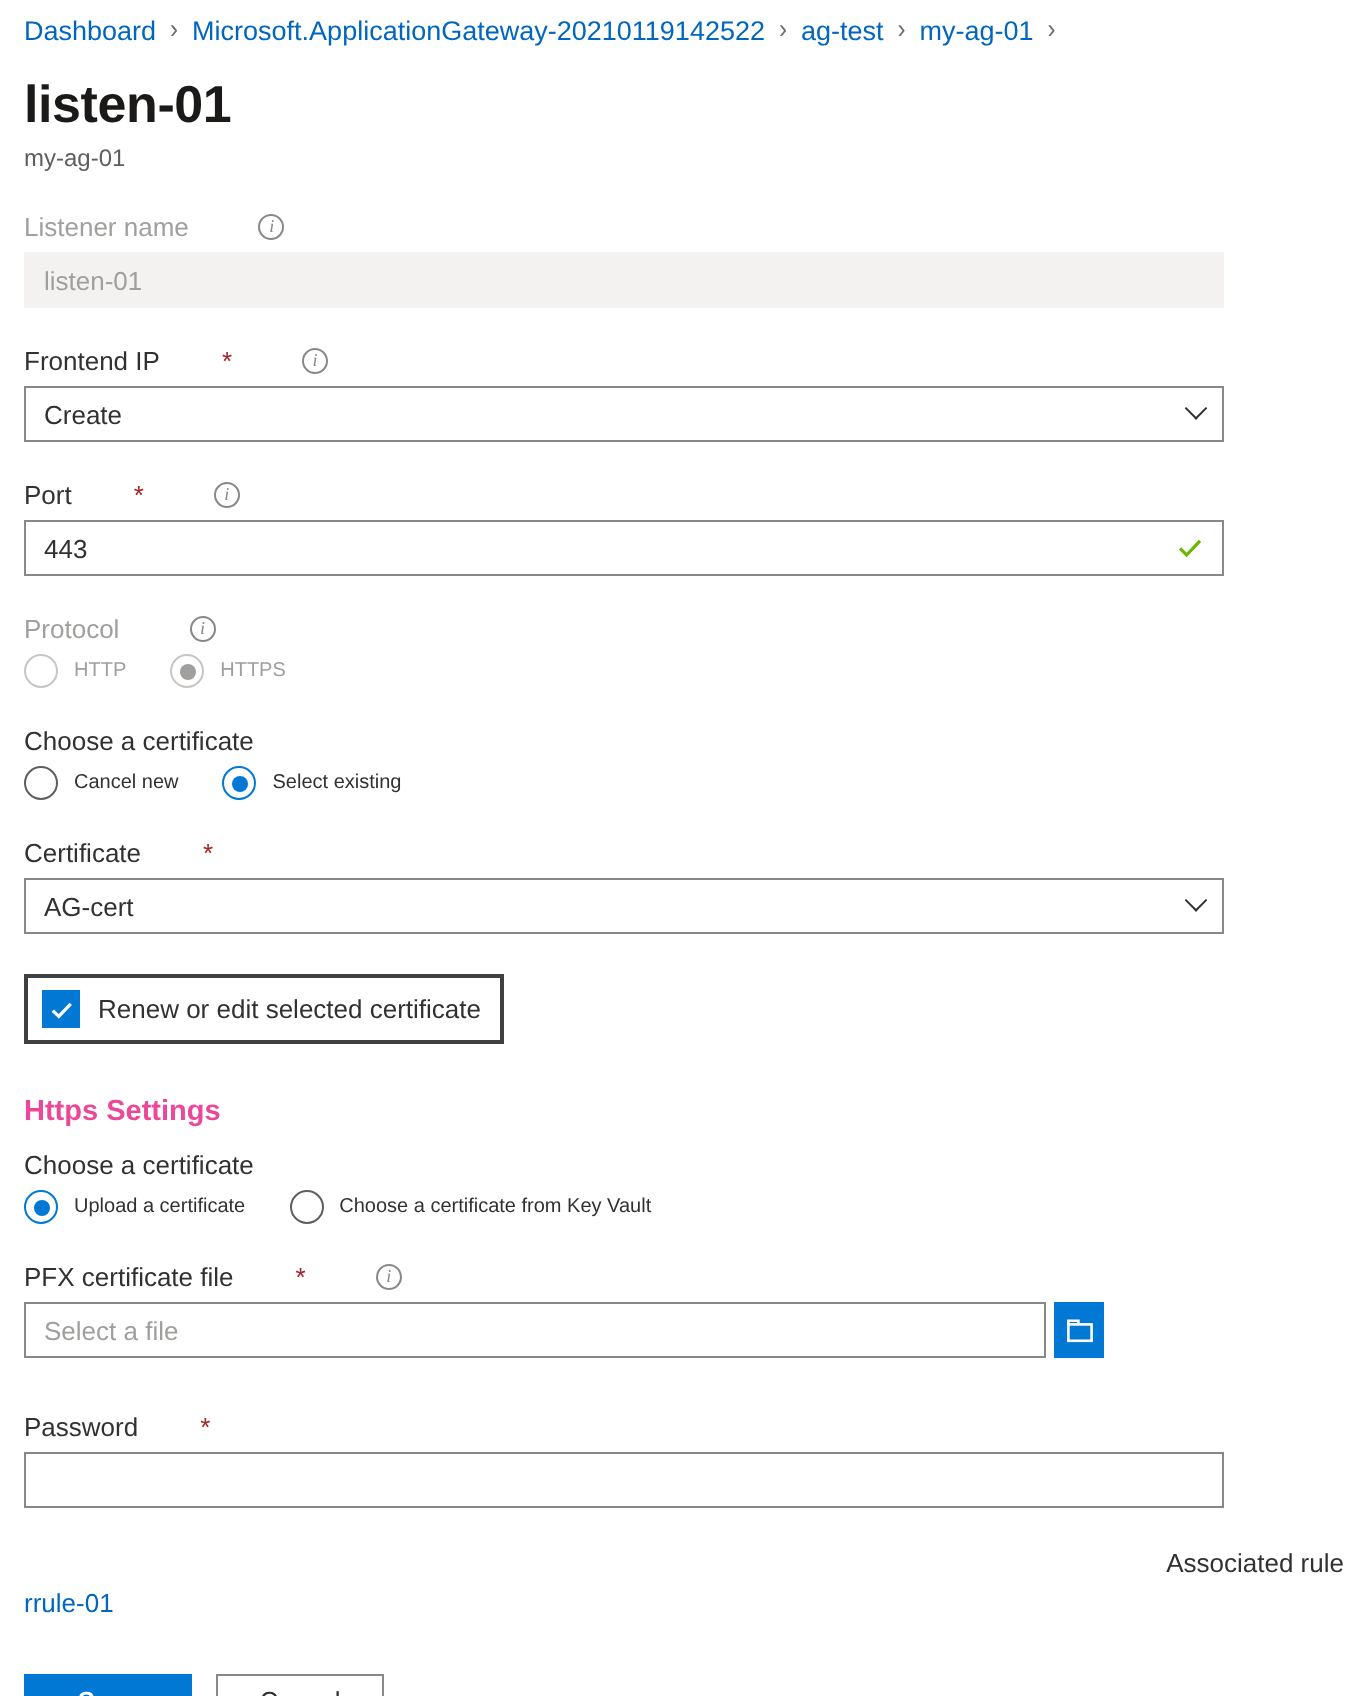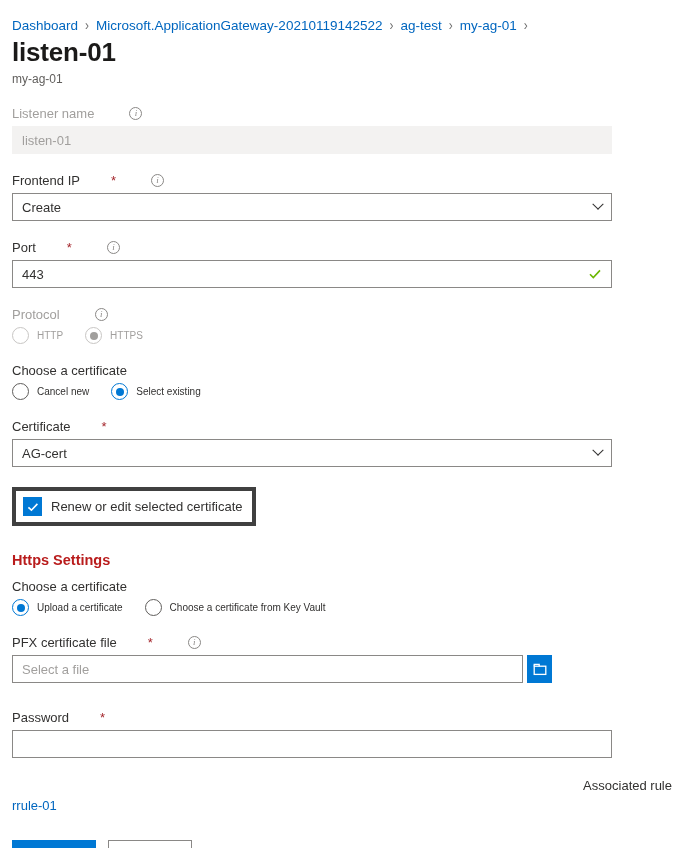--- a/index.html
+++ b/index.html
@@ -9,23 +9,23 @@
     background: #ffffff;
     font-family: "Liberation Sans", sans-serif;
     color: #323130;
     overflow: hidden;
   }
 
   .page { position: relative; width: 684px; height: 848px; padding: 0 12px; }
 
   
   .breadcrumb {
-    display: flex; align-items: center;
+    display: flex; 
     height: 30px;
-    padding-top: 20px;
+    padding-top: 8px;
     font-size: 13.5px;
     white-space: nowrap;
   }
   .crumb { color: #0066bf; cursor: pointer; }
   .crumb-sep {
     color: #6e6e6e; margin: 0 7px; font-size: 12px;
     display: inline-block; transform: scaleY(1.15);
   }
 
   
@@ -109,33 +109,33 @@
   .radio-opt.disabled .radio.checked { border-color: #c8c6c4; }
   .radio-opt.disabled .radio.checked::after { background: #a19f9d; }
 
   
   .checkbox-wrap {
     position: relative;
     display: inline-flex; align-items: center;
     margin-top: 20px;
     padding: 6px 10px 6px 7px;
   }
-  .checkbox-wrap.highlight { border: 4px solid #404040; text-align: right; }
+  .checkbox-wrap.highlight { border: 2px solid #404040; text-align: right; }
   .checkbox {
     width: 19px; height: 19px; flex: none;
     border: 1px solid #0078d4; background: #0078d4;
     margin-right: 9px;
     display: flex; align-items: center; justify-content: center;
   }
   .checkbox svg { display: block; }
   .checkbox-label { font-size: 13px; color: #323130; }
 
   
   .section-heading {
-    font-size: 14.5px; font-weight: 700; color: #b91c1c;
+    font-size: 14.5px; font-weight: 700; color: #ec4899;
     margin-top: 26px; margin-bottom: 2px;
   }
 
   
   .file-row { display: flex; align-items: center; }
   .file-row .input { width: 511px; }
   .browse-btn {
     width: 25px; height: 28px; margin-left: 4px;
     background: #0078d4; border: 1px solid #0078d4;
     display: flex; align-items: center; justify-content: center;

